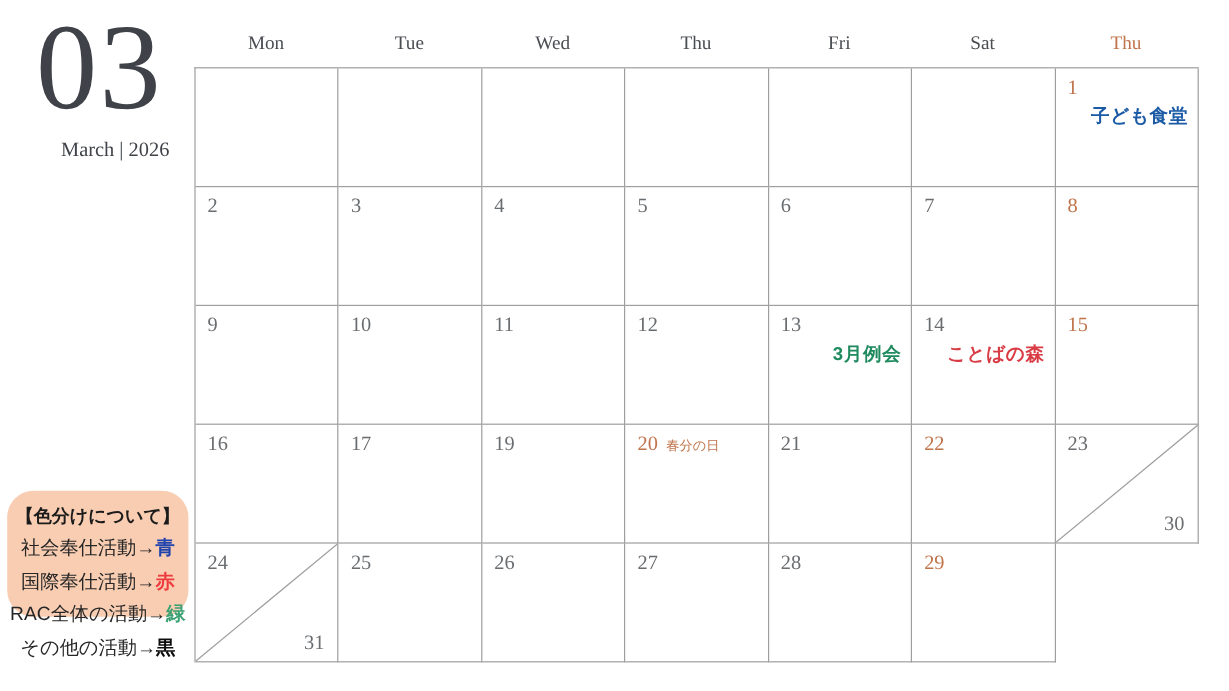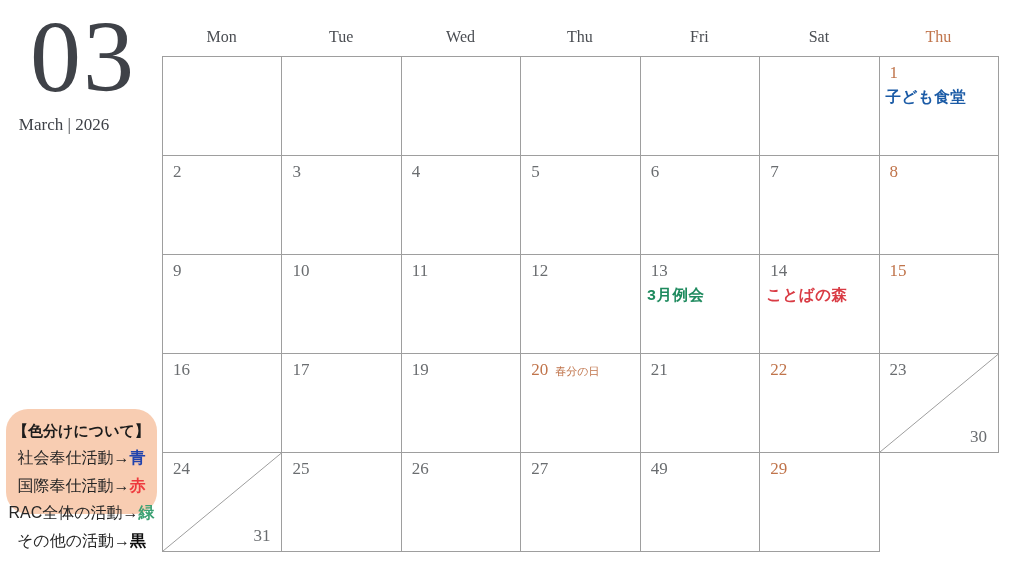--- a/index.html
+++ b/index.html
@@ -3,40 +3,40 @@
 <meta charset="utf-8">
 <style>
   * { margin:0; padding:0; box-sizing:border-box; }
   html,body { background:#ffffff; }
   .page { position:relative; width:1024px; height:576px; background:#ffffff; overflow:hidden;
           font-family:"Liberation Serif","DejaVu Serif",serif; }
 
   
   .month-number { position:absolute; left:30px; top:6px; font-size:102px; line-height:1.0;
                   color:#3f4248; letter-spacing:2px; }
-  .month-subtitle { position:absolute; left:2px; top:115px; width:124px; text-align:center;
+  .month-subtitle { position:absolute; left:34px; top:115px; width:124px; text-align:center;
                     font-size:17px; color:#3f4248; }
 
   
   .weekday-row { position:absolute; left:162px; top:28px; width:836px;
                  display:grid; grid-template-columns:repeat(7,1fr); }
   .wd { text-align:center; font-size:16px; color:#4a4d52; }
   .wd.sun { color:#c0744b; }
 
   
   .grid { position:absolute; left:162px; top:56px; width:837px; height:496px;
           display:grid; grid-template-columns:repeat(7,1fr); grid-auto-rows:99px;
           border-top:1px solid #9e9e9e; border-left:1px solid #9e9e9e; }
   .cell { position:relative; border-right:1px solid #9e9e9e; border-bottom:1px solid #9e9e9e;
           padding:6px 8px 0 10px; }
   .daynum { font-size:17px; color:#6a6d70; }
   .daynum.sun { color:#c0744b; }
   .holiday-label { font-size:11px; color:#c0744b; margin-left:7px; }
-  .event { font-family:Liberation Mono, monospace; font-weight:bold;
-           font-size:15.5px; margin-top:4px; margin-left:-4px; letter-spacing:0.5px; }
+  .event { font-family:Liberation Sans, sans-serif; font-weight:bold;
+           font-size:15.5px; margin-top:4px; margin-left:-4px; letter-spacing:0.5px;text-align:right; }
   .event.blue  { color:#1b5ba6; }
   .event.green { color:#1e8a5e; }
   .event.red   { color:#d93b44; }
   .secondary { position:absolute; right:11px; bottom:5px; font-size:17px; color:#6a6d70; }
   .diag { position:absolute; left:0; top:0; width:100%; height:100%; pointer-events:none; }
 
   
   .legend { position:absolute; left:6px; top:409px; width:151px; height:105px;
             background:#f8cdb2; border-radius:22px; text-align:center; padding-top:9px;
             font-family:"Liberation Sans","DejaVu Sans",sans-serif; }
@@ -141,21 +141,21 @@
       <span class="daynum">24</span>
       <span class="secondary">31</span>
     </div>
     <div class="cell">
       <span class="daynum">25</span></div>
     <div class="cell">
       <span class="daynum">26</span></div>
     <div class="cell">
       <span class="daynum">27</span></div>
     <div class="cell">
-      <span class="daynum">49</span></div>
+      <span class="daynum">28</span></div>
     <div class="cell">
       <span class="daynum sun">29</span></div>
 
   </div>
 
   <div class="legend">
     <div class="legend-title">【色分けについて】</div>
     <div class="legend-line"><span>社会奉仕活動→</span><span class="legend-value lv-blue">青</span></div>
     <div class="legend-line"><span>国際奉仕活動→</span><span class="legend-value lv-red">赤</span></div>
     <div class="legend-line"><span>RAC全体の活動→</span><span class="legend-value lv-green">緑</span></div>

